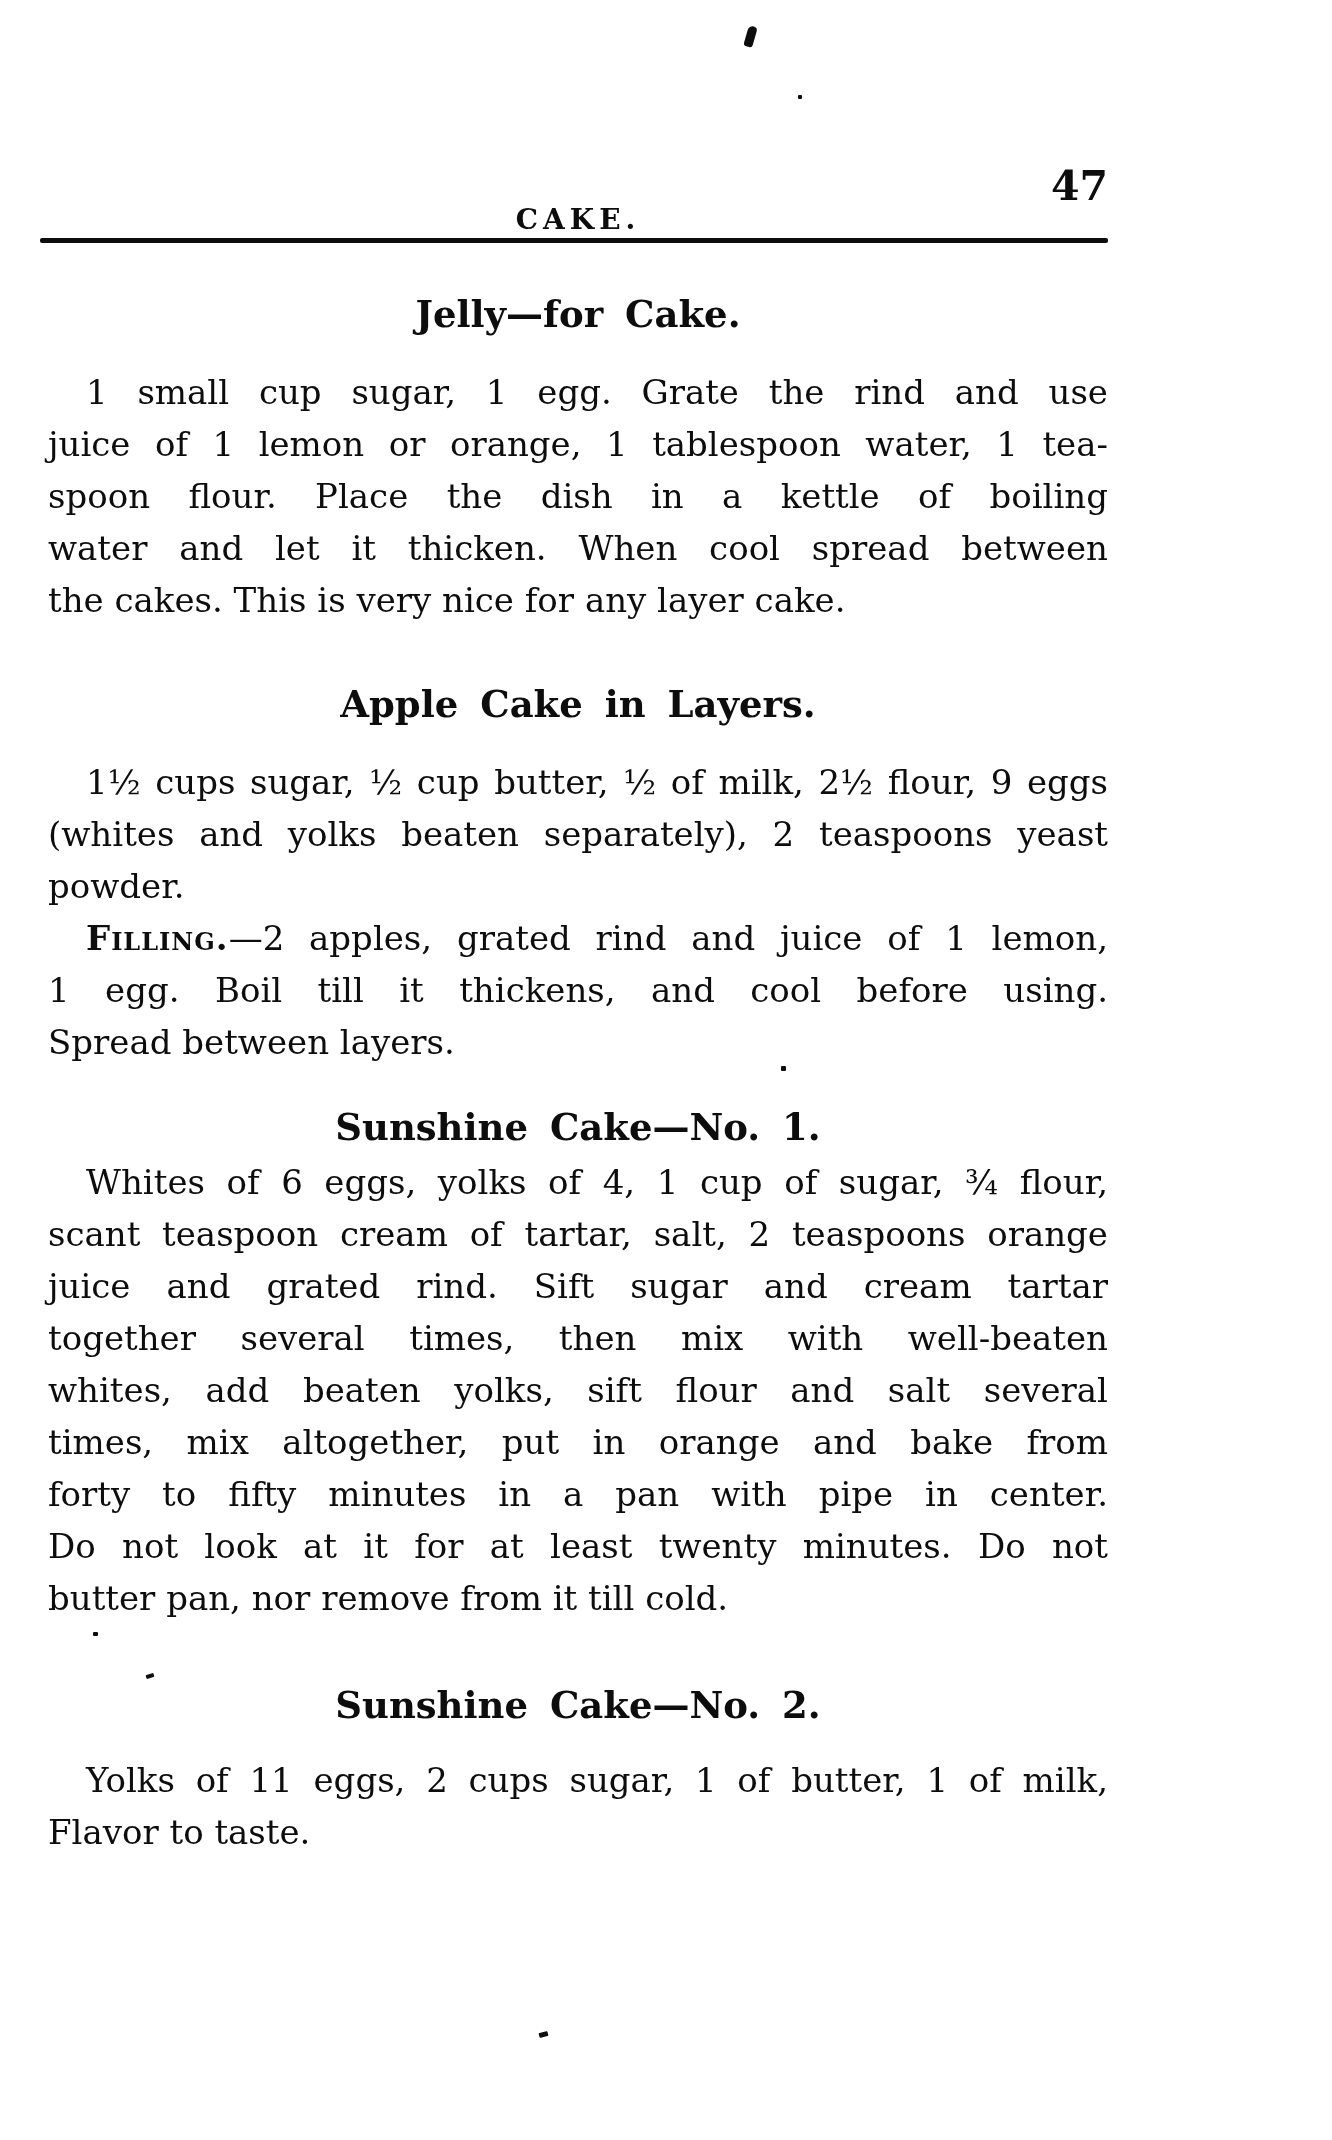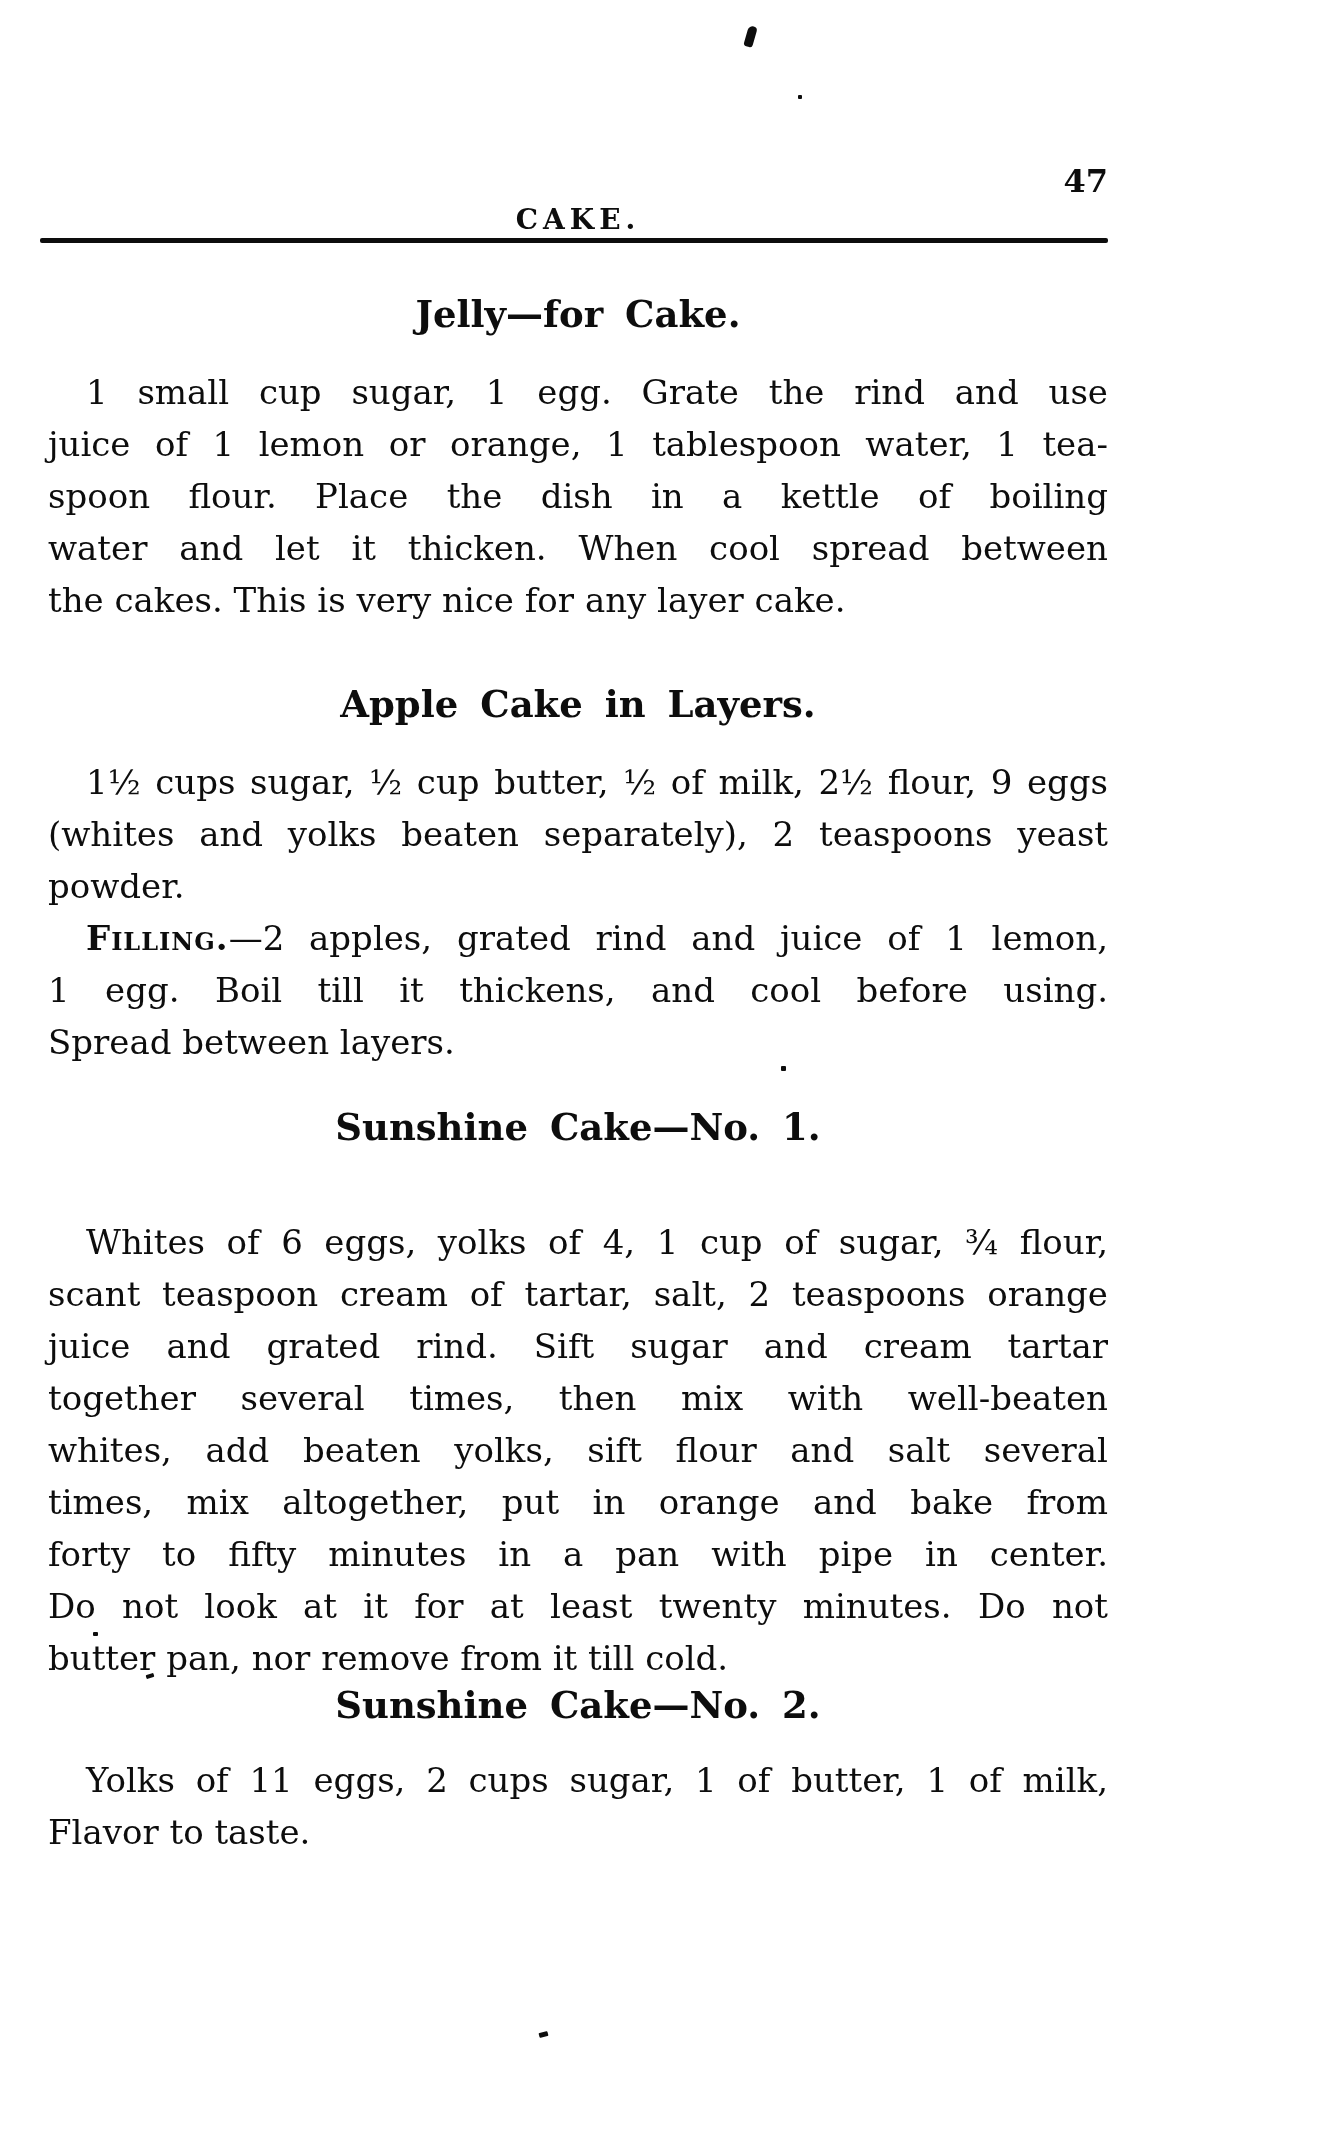--- a/index.html
+++ b/index.html
@@ -18,21 +18,21 @@
     top: 172px;
     text-align: center;
     font-size: 28px;
     letter-spacing: 5px;
     font-weight: bold;
     margin-top: 31px;
   }
   .folio {
     top: 162px;
     text-align: right;
-    font-size: 32px;
+    font-size: 41px;
     font-weight: bold;
   }
   .rule {
     position: absolute;
     top: 238px;
     left: 40px;
     width: 1068px;
     height: 5px;
     background: #0d0d0d;
     border-radius: 2px;
@@ -102,21 +102,21 @@
     </div>
   <div class="col para" style="top:912px">
       <div class="line"><span class="sc-lead">Filling.</span>—2 apples, grated rind and juice of 1 lemon,</div>
       <div class="line">1 egg. Boil till it thickens, and cool before using.</div>
       <div class="line">Spread between layers.</div>
     </div>
 
   <div class="speck speck-dot-2"></div>
 
   <div class="col heading" style="top:1106px">Sunshine Cake—No. 1.</div>
-  <div class="col para" style="top:1216px">
+  <div class="col para" style="top:1156px">
       <div class="line">Whites of 6 eggs, yolks of 4, 1 cup of sugar, ¾ flour,</div>
       <div class="line">scant teaspoon cream of tartar, salt, 2 teaspoons orange</div>
       <div class="line">juice and grated rind. Sift sugar and cream tartar</div>
       <div class="line">together several times, then mix with well-beaten</div>
       <div class="line">whites, add beaten yolks, sift flour and salt several</div>
       <div class="line">times, mix altogether, put in orange and bake from</div>
       <div class="line">forty to fifty minutes in a pan with pipe in center.</div>
       <div class="line">Do not look at it for at least twenty minutes. Do not</div>
       <div class="line">butter pan, nor remove from it till cold.</div>
     </div>

